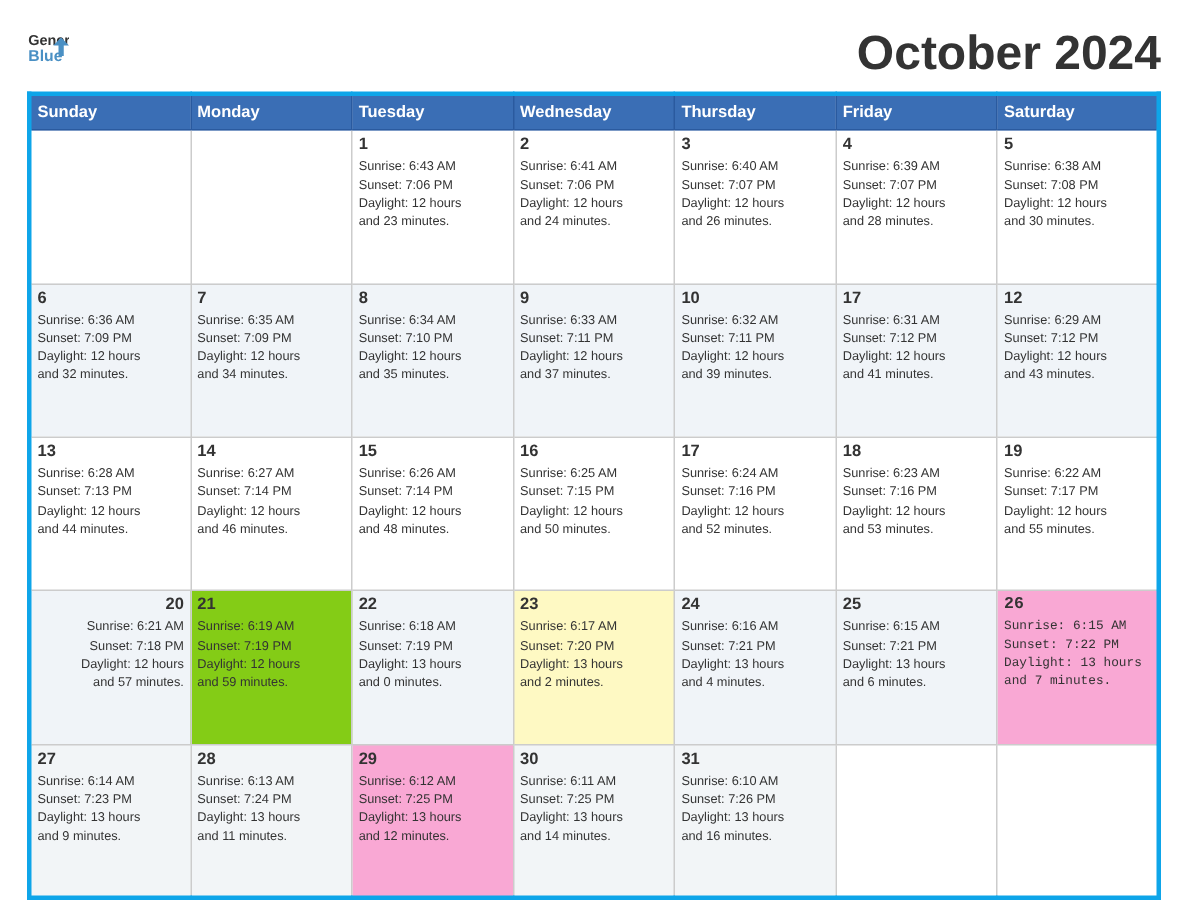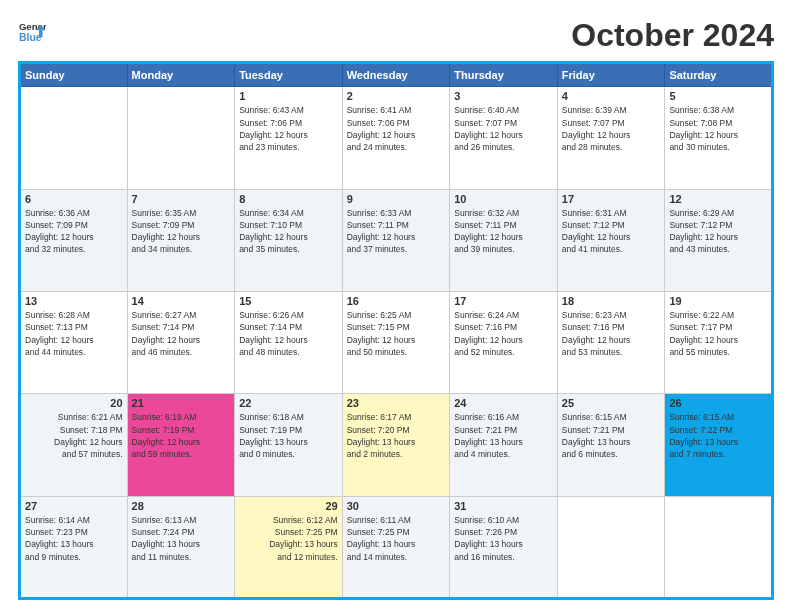--- a/index.html
+++ b/index.html
@@ -199,55 +199,55 @@
           <td style="background-color: rgb(255, 255, 255);">
             <span class="day-num">19</span>
             <div class="day-info">Sunrise: 6:22 AM<br>Sunset: 7:17 PM<br>Daylight: 12 hours<br>and 55 minutes.</div>
           </td>
         </tr>
         <tr>
           <td style="background-color: rgb(240, 244, 248); text-align: right;">
             <span class="day-num">20</span>
             <div class="day-info">Sunrise: 6:21 AM<br>Sunset: 7:18 PM<br>Daylight: 12 hours<br>and 57 minutes.</div>
           </td>
-          <td style="background-color: #ec4899;">
+          <td style="background-color: #84cc16;">
             <span class="day-num">21</span>
             <div class="day-info">Sunrise: 6:19 AM<br>Sunset: 7:19 PM<br>Daylight: 12 hours<br>and 59 minutes.</div>
           </td>
           <td style="background-color: rgb(240, 244, 248);">
             <span class="day-num">22</span>
             <div class="day-info">Sunrise: 6:18 AM<br>Sunset: 7:19 PM<br>Daylight: 13 hours<br>and 0 minutes.</div>
           </td>
           <td style="background-color: #fef9c3;">
             <span class="day-num">23</span>
             <div class="day-info">Sunrise: 6:17 AM<br>Sunset: 7:20 PM<br>Daylight: 13 hours<br>and 2 minutes.</div>
           </td>
           <td style="background-color: rgb(240, 244, 248);">
             <span class="day-num">24</span>
             <div class="day-info">Sunrise: 6:16 AM<br>Sunset: 7:21 PM<br>Daylight: 13 hours<br>and 4 minutes.</div>
           </td>
           <td style="background-color: rgb(240, 244, 248);">
             <span class="day-num">25</span>
             <div class="day-info">Sunrise: 6:15 AM<br>Sunset: 7:21 PM<br>Daylight: 13 hours<br>and 6 minutes.</div>
           </td>
-          <td style="background-color: #0ea5e9;">
+          <td style="background-color: #f9a8d4; font-family: Liberation Mono, monospace;">
             <span class="day-num">26</span>
             <div class="day-info">Sunrise: 6:15 AM<br>Sunset: 7:22 PM<br>Daylight: 13 hours<br>and 7 minutes.</div>
           </td>
         </tr>
         <tr>
           <td style="background-color: rgb(242, 245, 247);">
             <span class="day-num">27</span>
             <div class="day-info">Sunrise: 6:14 AM<br>Sunset: 7:23 PM<br>Daylight: 13 hours<br>and 9 minutes.</div>
           </td>
           <td style="background-color: rgb(242, 245, 247);">
             <span class="day-num">28</span>
             <div class="day-info">Sunrise: 6:13 AM<br>Sunset: 7:24 PM<br>Daylight: 13 hours<br>and 11 minutes.</div>
           </td>
-          <td style="background-color: #fef9c3; text-align: right;">
+          <td style="background-color: #f9a8d4;">
             <span class="day-num">29</span>
             <div class="day-info">Sunrise: 6:12 AM<br>Sunset: 7:25 PM<br>Daylight: 13 hours<br>and 12 minutes.</div>
           </td>
           <td style="background-color: rgb(242, 245, 247);">
             <span class="day-num">30</span>
             <div class="day-info">Sunrise: 6:11 AM<br>Sunset: 7:25 PM<br>Daylight: 13 hours<br>and 14 minutes.</div>
           </td>
           <td style="background-color: rgb(242, 245, 247);">
             <span class="day-num">31</span>
             <div class="day-info">Sunrise: 6:10 AM<br>Sunset: 7:26 PM<br>Daylight: 13 hours<br>and 16 minutes.</div>

